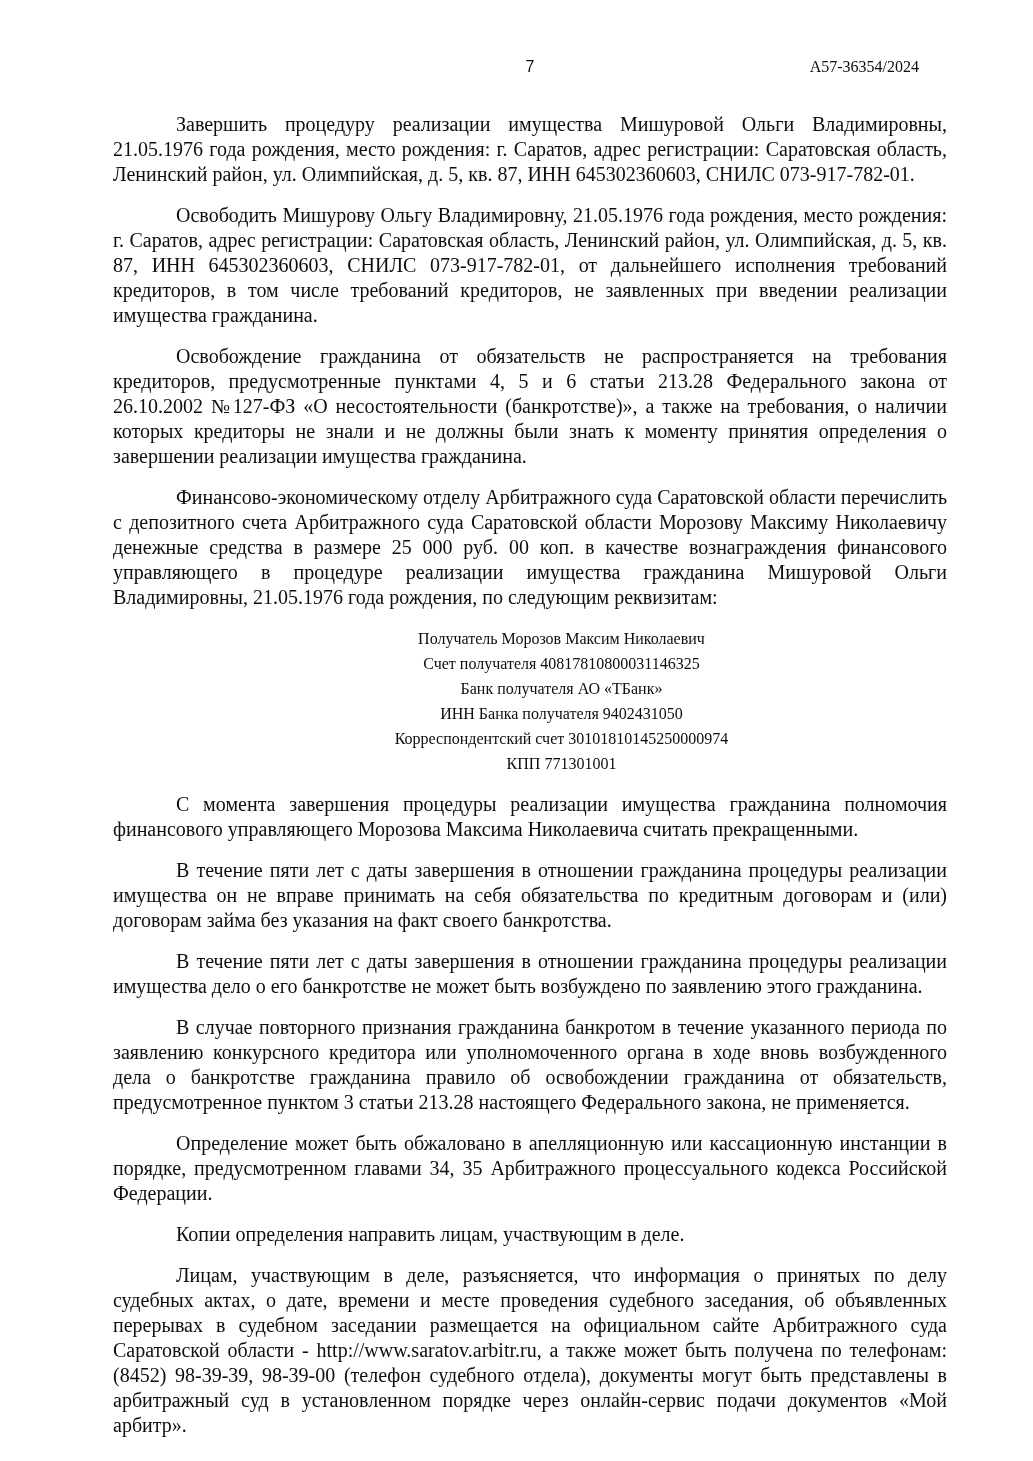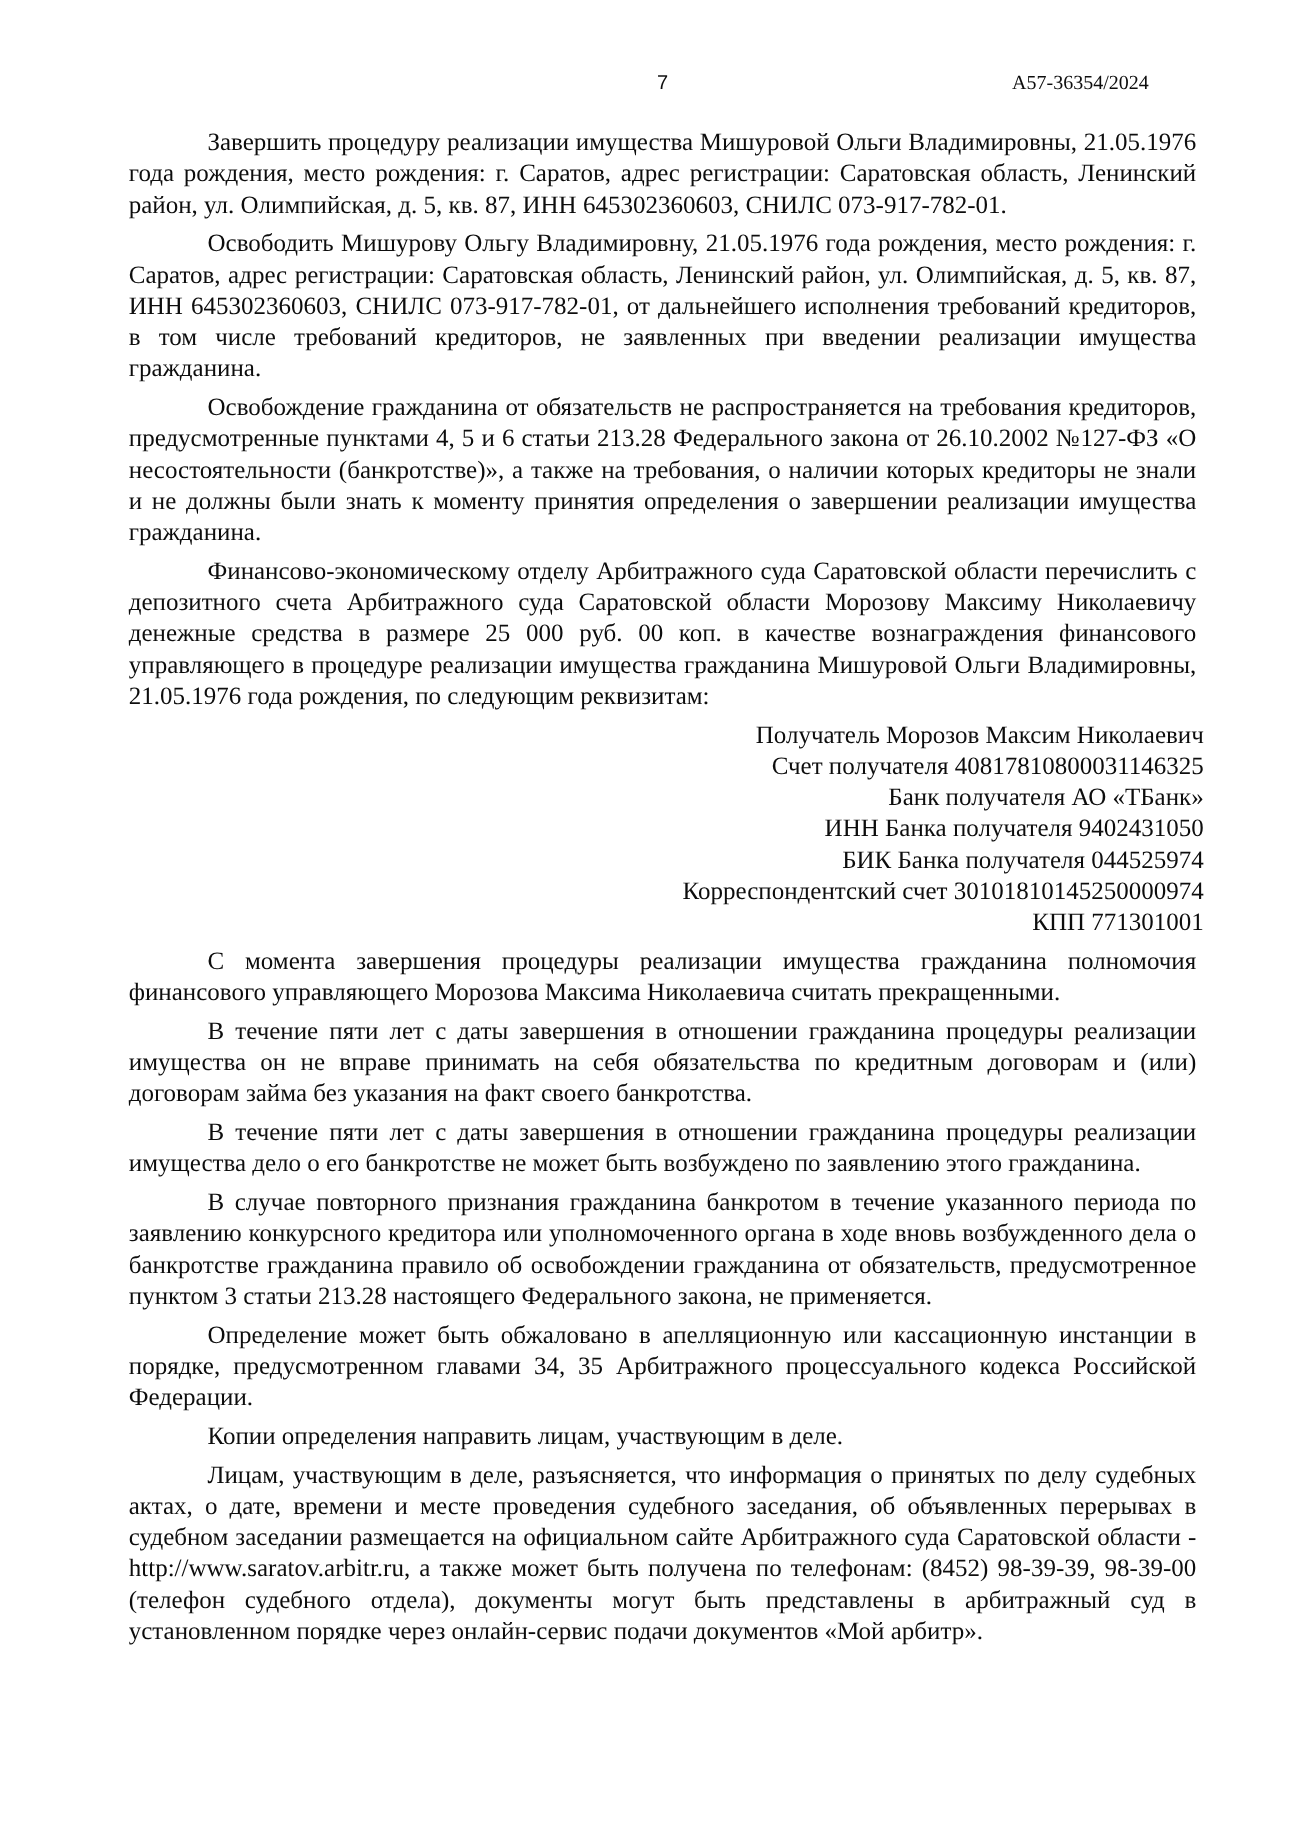--- a/index.html
+++ b/index.html
@@ -37,52 +37,51 @@
     white-space: nowrap;
     font-family: Liberation Serif, serif;
   }
   .doc-body {
     position: absolute;
     top: 96px;
     left: 97px;
     width: 866px;
   }
   .para {
-    margin: 6px;
+    margin: 16px;
     text-align: justify;
     text-indent: 63px;
     font-size: 20px;
     line-height: 25px;
   }
   .requisite {
     margin: 0 0 0 63px;
-    text-align: right;
+    text-align: center;
     text-indent: 0;
-    font-size: 20px;
+    font-size: 16px;
     line-height: 25px;
   }
 </style>
 </head>
 <body>
 
 <div class="page">
   <div class="header">
     <span class="page-num">7</span>
     <span class="case-num">А57-36354/2024</span>
   </div>
   <div class="doc-body" id="doc-body">
       <p class="para">Завершить процедуру реализации имущества Мишуровой Ольги Владимировны, 21.05.1976 года рождения, место рождения: г. Саратов, адрес регистрации: Саратовская область, Ленинский район, ул. Олимпийская, д. 5, кв. 87, ИНН 645302360603, СНИЛС 073-917-782-01.</p>
       <p class="para">Освободить Мишурову Ольгу Владимировну, 21.05.1976 года рождения, место рождения: г. Саратов, адрес регистрации: Саратовская область, Ленинский район, ул. Олимпийская, д. 5, кв. 87, ИНН 645302360603, СНИЛС 073-917-782-01, от дальнейшего исполнения требований кредиторов, в том числе требований кредиторов, не заявленных при введении реализации имущества гражданина.</p>
       <p class="para">Освобождение гражданина от обязательств не распространяется на требования кредиторов, предусмотренные пунктами 4, 5 и 6 статьи 213.28 Федерального закона от 26.10.2002 №127-ФЗ «О несостоятельности (банкротстве)», а также на требования, о наличии которых кредиторы не знали и не должны были знать к моменту принятия определения о завершении реализации имущества гражданина.</p>
       <p class="para">Финансово-экономическому отделу Арбитражного суда Саратовской области перечислить с депозитного счета Арбитражного суда Саратовской области Морозову Максиму Николаевичу денежные средства в размере 25 000 руб. 00 коп. в качестве вознаграждения финансового управляющего в процедуре реализации имущества гражданина Мишуровой Ольги Владимировны, 21.05.1976 года рождения, по следующим реквизитам:</p>
       <p class="requisite">Получатель Морозов Максим Николаевич</p>
       <p class="requisite">Счет получателя 40817810800031146325</p>
       <p class="requisite">Банк получателя АО «ТБанк»</p>
       <p class="requisite">ИНН Банка получателя 9402431050</p>
-      <p class="requisite">БИК Банка получателя 044525974</p>
       <p class="requisite">Корреспондентский счет 30101810145250000974</p>
       <p class="requisite">КПП 771301001</p>
       <p class="para">С момента завершения процедуры реализации имущества гражданина полномочия финансового управляющего Морозова Максима Николаевича считать прекращенными.</p>
       <p class="para">В течение пяти лет с даты завершения в отношении гражданина процедуры реализации имущества он не вправе принимать на себя обязательства по кредитным договорам и (или) договорам займа без указания на факт своего банкротства.</p>
       <p class="para">В течение пяти лет с даты завершения в отношении гражданина процедуры реализации имущества дело о его банкротстве не может быть возбуждено по заявлению этого гражданина.</p>
       <p class="para">В случае повторного признания гражданина банкротом в течение указанного периода по заявлению конкурсного кредитора или уполномоченного органа в ходе вновь возбужденного дела о банкротстве гражданина правило об освобождении гражданина от обязательств, предусмотренное пунктом 3 статьи 213.28 настоящего Федерального закона, не применяется.</p>
       <p class="para">Определение может быть обжаловано в апелляционную или кассационную инстанции в порядке, предусмотренном главами 34, 35 Арбитражного процессуального кодекса Российской Федерации.</p>
       <p class="para">Копии определения направить лицам, участвующим в деле.</p>
       <p class="para">Лицам, участвующим в деле, разъясняется, что информация о принятых по делу судебных актах, о дате, времени и месте проведения судебного заседания, об объявленных перерывах в судебном заседании размещается на официальном сайте Арбитражного суда Саратовской области - http://www.saratov.arbitr.ru, а также может быть получена по телефонам: (8452) 98-39-39, 98-39-00 (телефон судебного отдела), документы могут быть представлены в арбитражный суд в установленном порядке через онлайн-сервис подачи документов «Мой арбитр».</p>
     </div>

